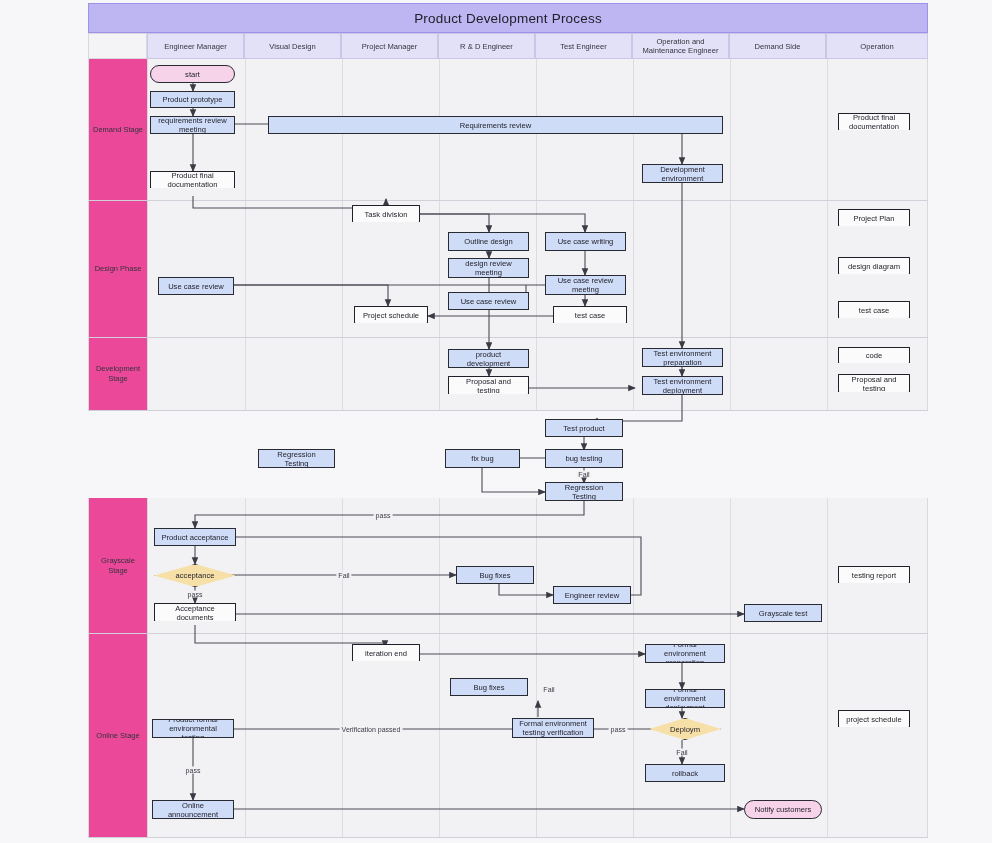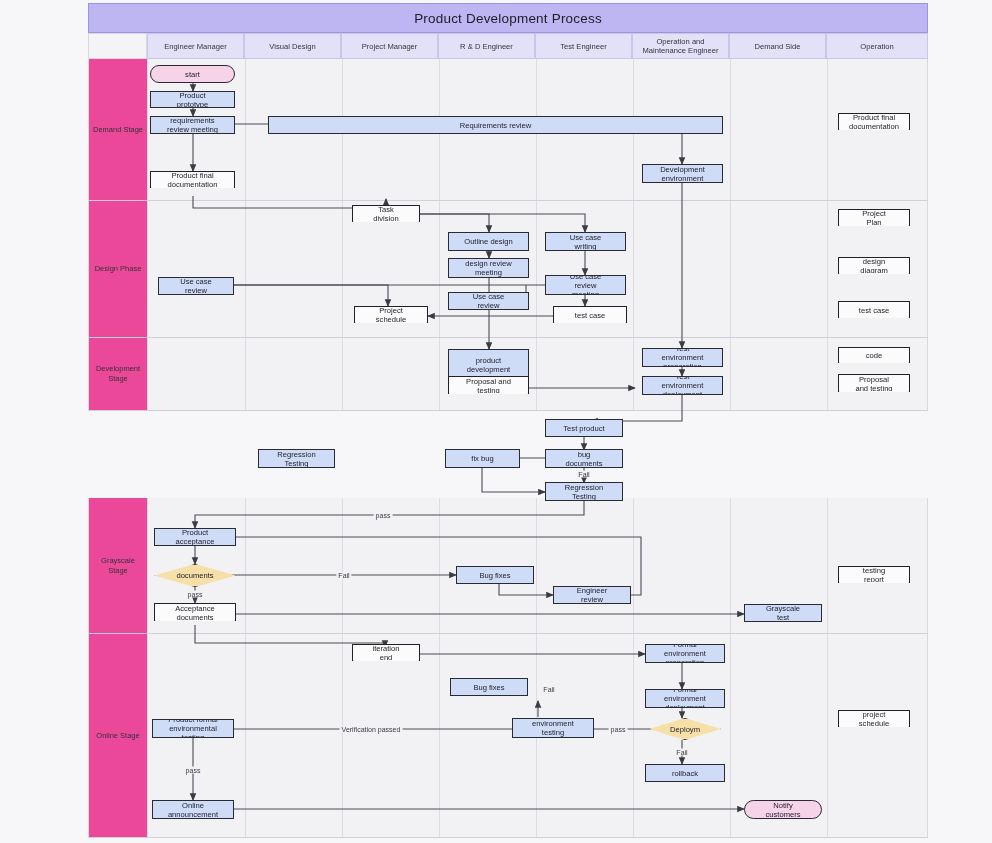--- a/index.html
+++ b/index.html
@@ -20,21 +20,21 @@
   .lane-row{position:absolute;left:0;border-left:1px solid #d8d8de;border-right:1px solid #d8d8de;
     border-bottom:1px solid #d0d0d8;box-sizing:border-box;width:840px;background:#ec4899;}
   .lane-label{position:absolute;left:0;width:59px;height:100%;border-right:1px solid #d8d8de;
     box-sizing:border-box;display:flex;align-items:center;justify-content:center;text-align:center;
     font-size:7.5px;color:#33333f;line-height:10px;padding:0 2px;}
   .lane-body{position:absolute;left:59px;right:0;top:0;bottom:0;background:#f2f2f5;}
   .vline{position:absolute;top:0;bottom:0;width:1px;background:#dcdce2;}
 
   
   .node{position:absolute;box-sizing:border-box;display:flex;align-items:center;justify-content:center;
-    text-align:center;font-size:7.6px;line-height:9px;color:#1d1d26;padding:0 15px;overflow:hidden;}
+    text-align:center;font-size:7.6px;line-height:9px;color:#1d1d26;padding:0 6px;overflow:hidden;}
   .n-proc{background:#cfdcf8;border:1.4px solid #2a2a33;}
   .n-term{background:#f7d3ea;border:1.4px solid #2a2a33;border-radius:12px;}
   .n-dec{background:#f7dfa8;border:1.4px solid #2a2a33;
      clip-path:polygon(50% 0,100% 50%,50% 100%,0 50%);}
   .n-doc{background:#fbfbfb;border:1.1px solid #20202a;border-bottom:none;
      border-radius:1px 1px 0 0;}
   .n-doc:after{content:"";position:absolute;left:-1.1px;right:-1.1px;bottom:-7px;height:8px;
      border-bottom:1.1px solid #20202a;border-left:1.1px solid #20202a;border-right:1.1px solid #20202a;
      border-radius:0 0 40% 40%/0 0 100% 100%;box-sizing:border-box;
      background:radial-gradient(ellipse at 50% -60%, #fbfbfb 72%, transparent 73%);}
@@ -201,35 +201,35 @@
     <div class="node n-proc" style="left:457px;top:229px;width:81px;height:19px">Use case writing</div>
     <div class="node n-proc" style="left:70px;top:274px;width:76px;height:18px">Use case review</div>
     <div class="node n-proc" style="left:360px;top:289px;width:81px;height:18px">Use case review</div>
     <div class="node n-proc" style="left:457px;top:272px;width:81px;height:20px">Use case review meeting</div>
     <div class="node n-doc" style="left:266px;top:303px;width:74px;height:17px">Project schedule</div>
     <div class="node n-doc" style="left:465px;top:303px;width:74px;height:17px">test case</div>
     <div class="node n-doc" style="left:750px;top:206px;width:72px;height:17px">Project Plan</div>
     <div class="node n-doc" style="left:750px;top:254px;width:72px;height:17px">design diagram</div>
     <div class="node n-doc" style="left:750px;top:298px;width:72px;height:17px">test case</div>
 
-    <div class="node n-proc" style="left:360px;top:346px;width:81px;height:32px">product development</div>
+    <div class="node n-proc" style="left:360px;top:346px;width:81px;height:19px">product development</div>
     <div class="node n-doc" style="left:360px;top:373px;width:81px;height:18px">Proposal and testing</div>
     <div class="node n-proc" style="left:554px;top:345px;width:81px;height:19px">Test environment preparation</div>
     <div class="node n-proc" style="left:554px;top:373px;width:81px;height:19px">Test environment deployment</div>
     <div class="node n-doc" style="left:750px;top:344px;width:72px;height:16px">code</div>
     <div class="node n-doc" style="left:750px;top:371px;width:72px;height:18px">Proposal and testing</div>
 
     <div class="node n-proc" style="left:170px;top:446px;width:77px;height:19px">Regression Testing</div>
     <div class="node n-proc" style="left:457px;top:416px;width:78px;height:18px">Test product</div>
     <div class="node n-proc" style="left:357px;top:446px;width:75px;height:19px">fix bug</div>
-    <div class="node n-proc" style="left:457px;top:446px;width:78px;height:19px">bug documents</div>
+    <div class="node n-proc" style="left:457px;top:446px;width:78px;height:19px">bug testing</div>
     <div class="node n-proc" style="left:457px;top:479px;width:78px;height:19px">Regression Testing</div>
 
     <div class="node n-proc" style="left:66px;top:525px;width:82px;height:18px">Product acceptance</div>
-    <div class="node n-dec" style="left:66px;top:561px;width:82px;height:23px">documents</div>
+    <div class="node n-dec" style="left:66px;top:561px;width:82px;height:23px">acceptance</div>
     <div class="node n-doc" style="left:66px;top:600px;width:82px;height:18px">Acceptance documents</div>
     <div class="node n-proc" style="left:368px;top:563px;width:78px;height:18px">Bug fixes</div>
     <div class="node n-proc" style="left:465px;top:583px;width:78px;height:18px">Engineer review</div>
     <div class="node n-proc" style="left:656px;top:601px;width:78px;height:18px">Grayscale test</div>
     <div class="node n-doc" style="left:750px;top:563px;width:72px;height:17px">testing report</div>
 
     <div class="node n-doc" style="left:264px;top:641px;width:68px;height:17px">iteration end</div>
     <div class="node n-proc" style="left:362px;top:675px;width:78px;height:18px">Bug fixes</div>
     <div class="node n-proc" style="left:557px;top:641px;width:80px;height:19px">Formal environment preparation</div>
     <div class="node n-proc" style="left:557px;top:686px;width:80px;height:19px">Formal environment deployment</div>

